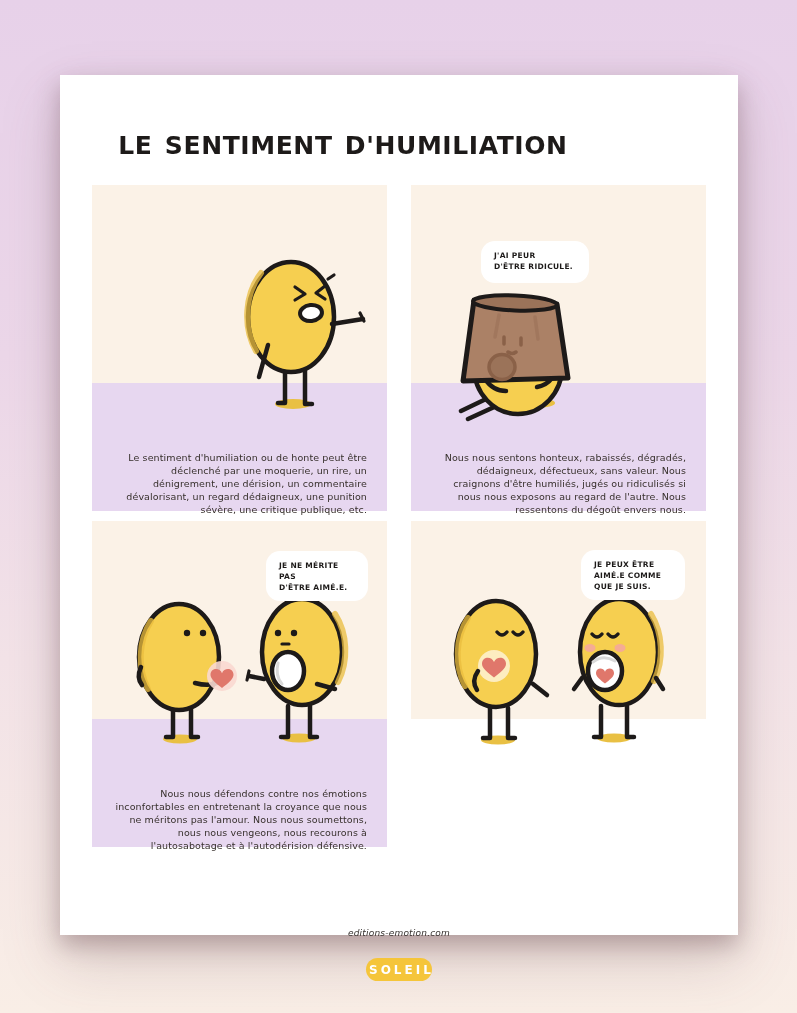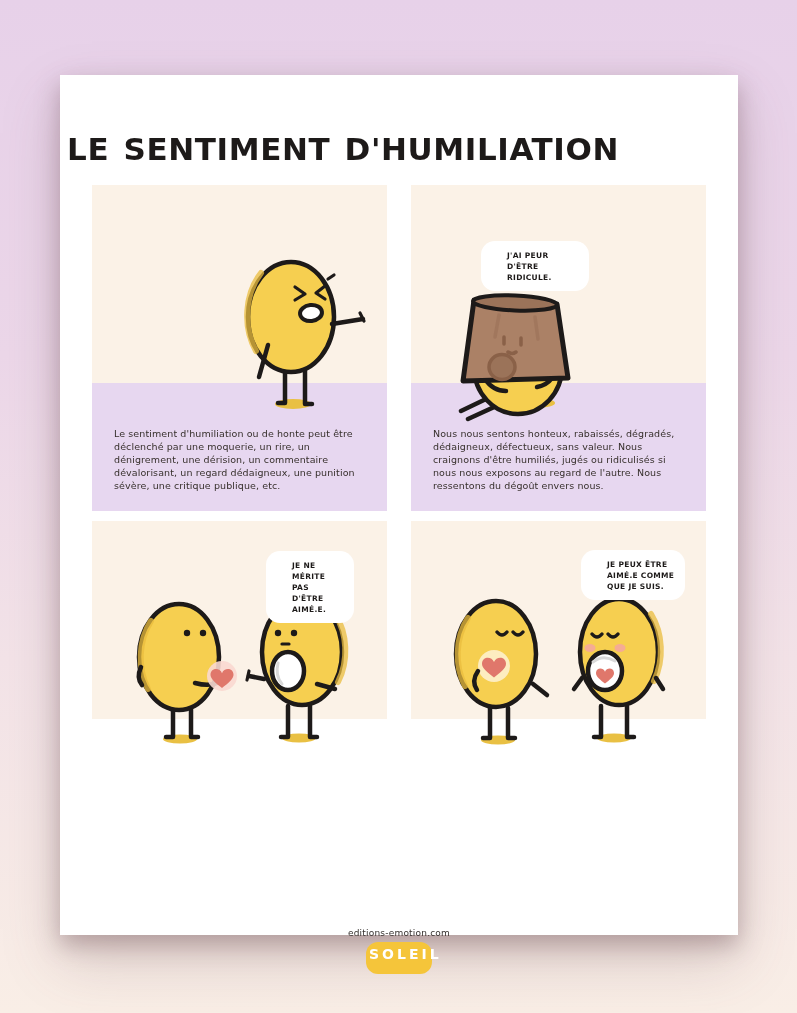--- a/index.html
+++ b/index.html
@@ -9,50 +9,50 @@
     background:linear-gradient(180deg,var(--bg-top,#e7d1e9) 0%,#ecd7e9 35%,#f3e3e8 65%,var(--bg-bottom,#f9eee6) 100%);
     position:relative;
   }
   .poster{
     position:absolute;left:60px;top:75px;width:678px;height:860px;
     background:var(--poster,#ffffff);
     box-shadow:0 10px 22px rgba(108,76,84,.38),0 26px 55px rgba(108,76,84,.22);
   }
   .title{
     position:absolute;top:56px;left:0;width:566px;text-align:center;
-    font-size:31px;font-weight:bold;letter-spacing:.6px;word-spacing:3px;
+    font-size:25px;font-weight:bold;letter-spacing:.6px;word-spacing:3px;
     color:var(--ink,#1d1a19);margin:0;
   }
   .grid{
     position:absolute;left:32px;top:110px;
     display:grid;grid-template-columns:295px 295px;gap:10px 24px;
   }
   .panel{position:relative;width:295px;height:326px;}
   .art{height:198px;background:var(--cream,#fbf2e7);}
   .cap{
     box-sizing:border-box;height:128px;background:var(--lilac,#e7d7f0);
-    padding:44px 20px 0 22px;
-    font-size:9.5px;line-height:13px;letter-spacing:.1px;color:#37302c;
+    padding:68px 20px 0 22px;
+    font-size:9.5px;line-height:13px;letter-spacing:.1px;color:#37302c;text-align:right;
   }
   .illus{position:absolute;left:0;top:0;width:295px;height:326px;pointer-events:none;}
   .bubble{
     position:absolute;box-sizing:border-box;background:var(--bubble,#ffffff);
-    border-radius:14px;padding:9px 10px 8px 26px;
+    border-radius:14px;padding:9px 10px 8px 13px;
     font-size:7.5px;font-weight:bold;letter-spacing:.3px;line-height:11px;
     color:var(--ink,#1d1a19);white-space:pre-line;z-index:2;
   }
   .bubble.p2{left:70px;top:56px;width:108px;min-height:42px;}
-  .bubble.p3{left:174px;top:30px;width:88px;min-height:40px;}
+  .bubble.p3{left:174px;top:30px;width:102px;min-height:40px;}
   .bubble.p4{left:170px;top:29px;width:104px;min-height:48px;}
   .footer{position:absolute;left:0;top:846px;width:678px;text-align:center;}
-  .site{font-size:9px;color:#35302d;letter-spacing:.2px;display:inline-block;}
+  .site{font-size:9px;color:#35302d;letter-spacing:.2px;display:inline-block;font-style:italic;}
   .pill{
-    margin:2px auto 0;width:66px;height:32px;border-radius:12px;
+    margin:18px auto 0;width:66px;height:23px;border-radius:12px;
     background:var(--pill,#f5c53a);color:#ffffff;
-    font-size:14px;font-weight:bold;letter-spacing:3px;text-indent:3px;
+    font-size:12px;font-weight:bold;letter-spacing:3px;text-indent:3px;
     line-height:24px;text-align:center;
   }
   
   .ln{fill:none;stroke:var(--ink,#1d1a19);stroke-width:4.5;stroke-linecap:round;stroke-linejoin:round;}
   .thin{stroke-width:3.2;}
   .blob{fill:var(--yellow,#f6cf50);stroke:var(--ink,#1d1a19);stroke-width:4.5;}
   .shade{fill:none;stroke:var(--yellow-dark,#e9bc3e);stroke-width:6;stroke-linecap:round;opacity:.75;}
   .shadow{fill:var(--gold-shadow,#e9c043);}
   .dot{fill:var(--ink,#1d1a19);}
   .mouth-open{fill:#ffffff;stroke:var(--ink,#1d1a19);stroke-width:4;}
@@ -120,20 +120,21 @@
           <path class="bag-face" d="M93 152 L93 159"></path>
           <path class="bag-face" d="M110 153 L110 160"></path>
           <path class="bag-face" d="M97 167 Q101 170 105 167"></path>
           <ellipse class="bag-mouth" cx="91" cy="182" rx="13" ry="12.5"></ellipse>
         </g>
       </svg>
     </section>
 
     <section class="panel">
       <div class="art"></div>
+      <div class="cap">Nous nous défendons contre nos émotions inconfortables en entretenant la croyance que nous ne méritons pas l'amour. Nous nous soumettons, nous nous vengeons, nous recourons à l'autosabotage et à l'autodérision défensive.</div>
       <div class="bubble p3">JE NE MÉRITE PAS
 D'ÊTRE AIMÉ.E.</div>
       <svg class="illus" viewBox="0 0 295 326">
         <g>
           <ellipse class="shadow" cx="88" cy="218" rx="17" ry="4.5"></ellipse>
           <path class="ln" d="M81 186 L81 216 L74 216"></path>
           <path class="ln" d="M99 186 L99 216 L106 216"></path>
           <ellipse class="blob" cx="87" cy="136" rx="40" ry="53"></ellipse>
           <path class="shade" d="M59 100 A 46 58 0 0 0 56 168"></path>
           <circle class="dot" cx="95" cy="112" r="3.2"></circle>

